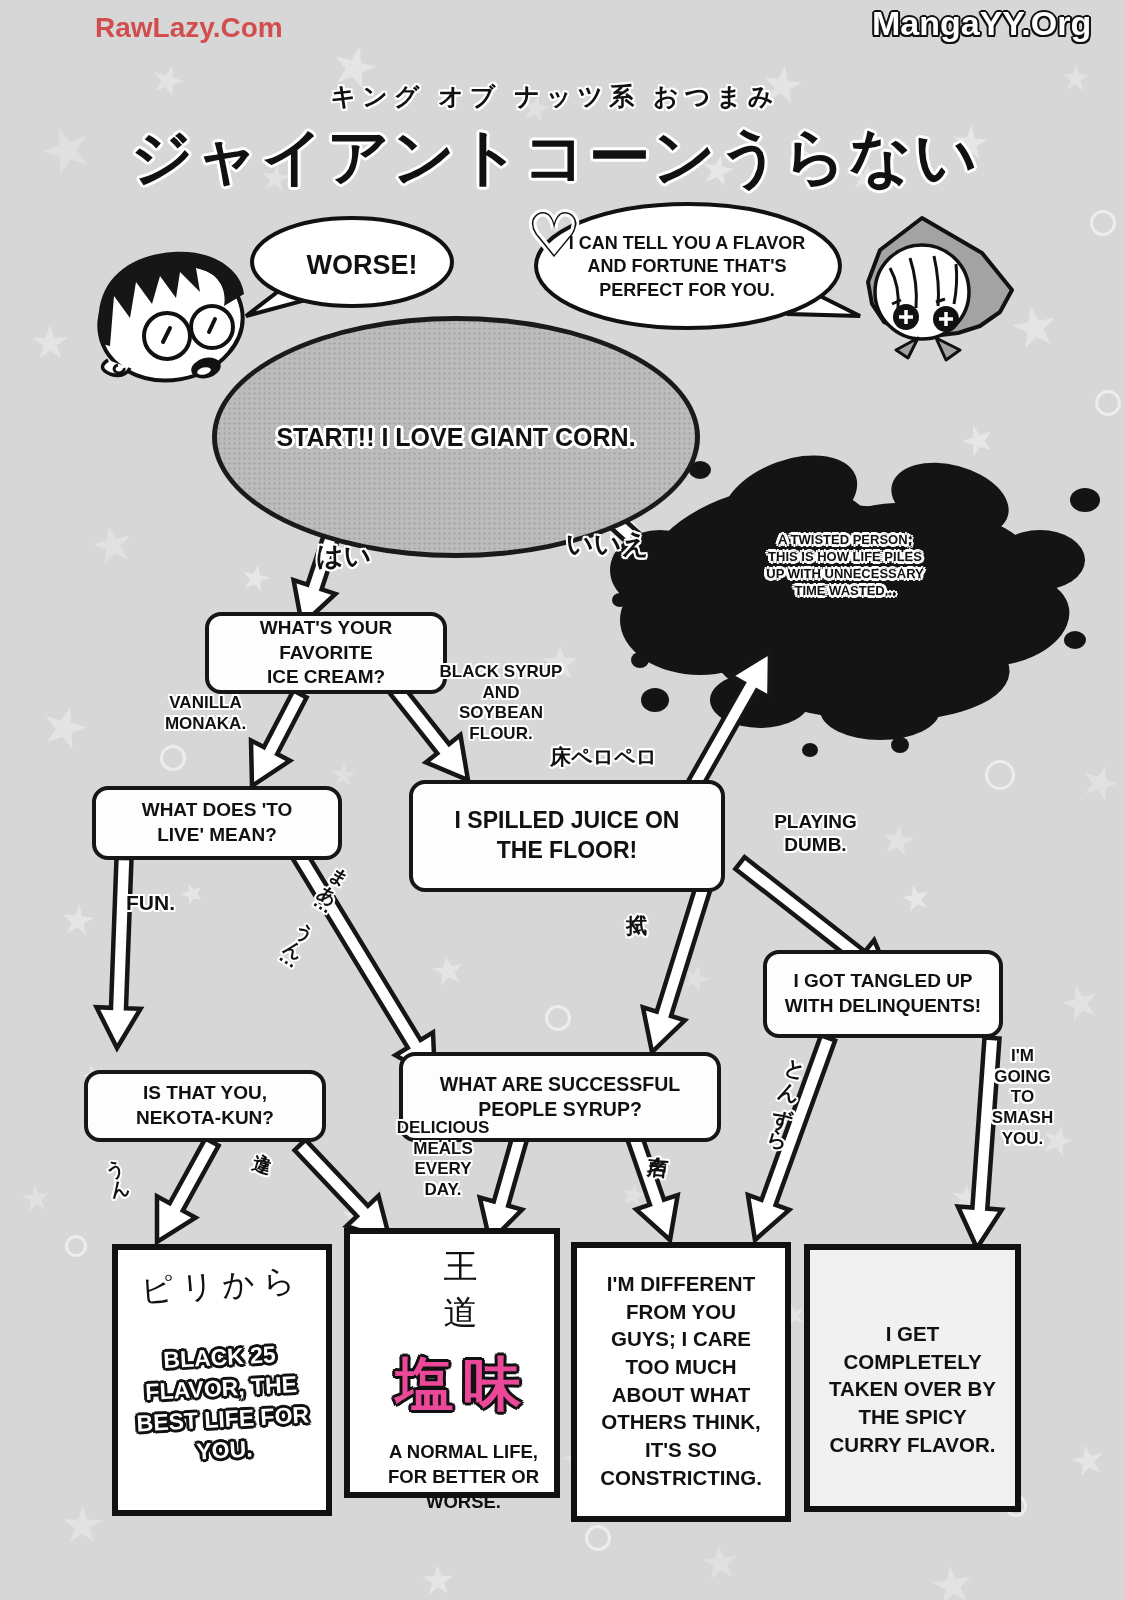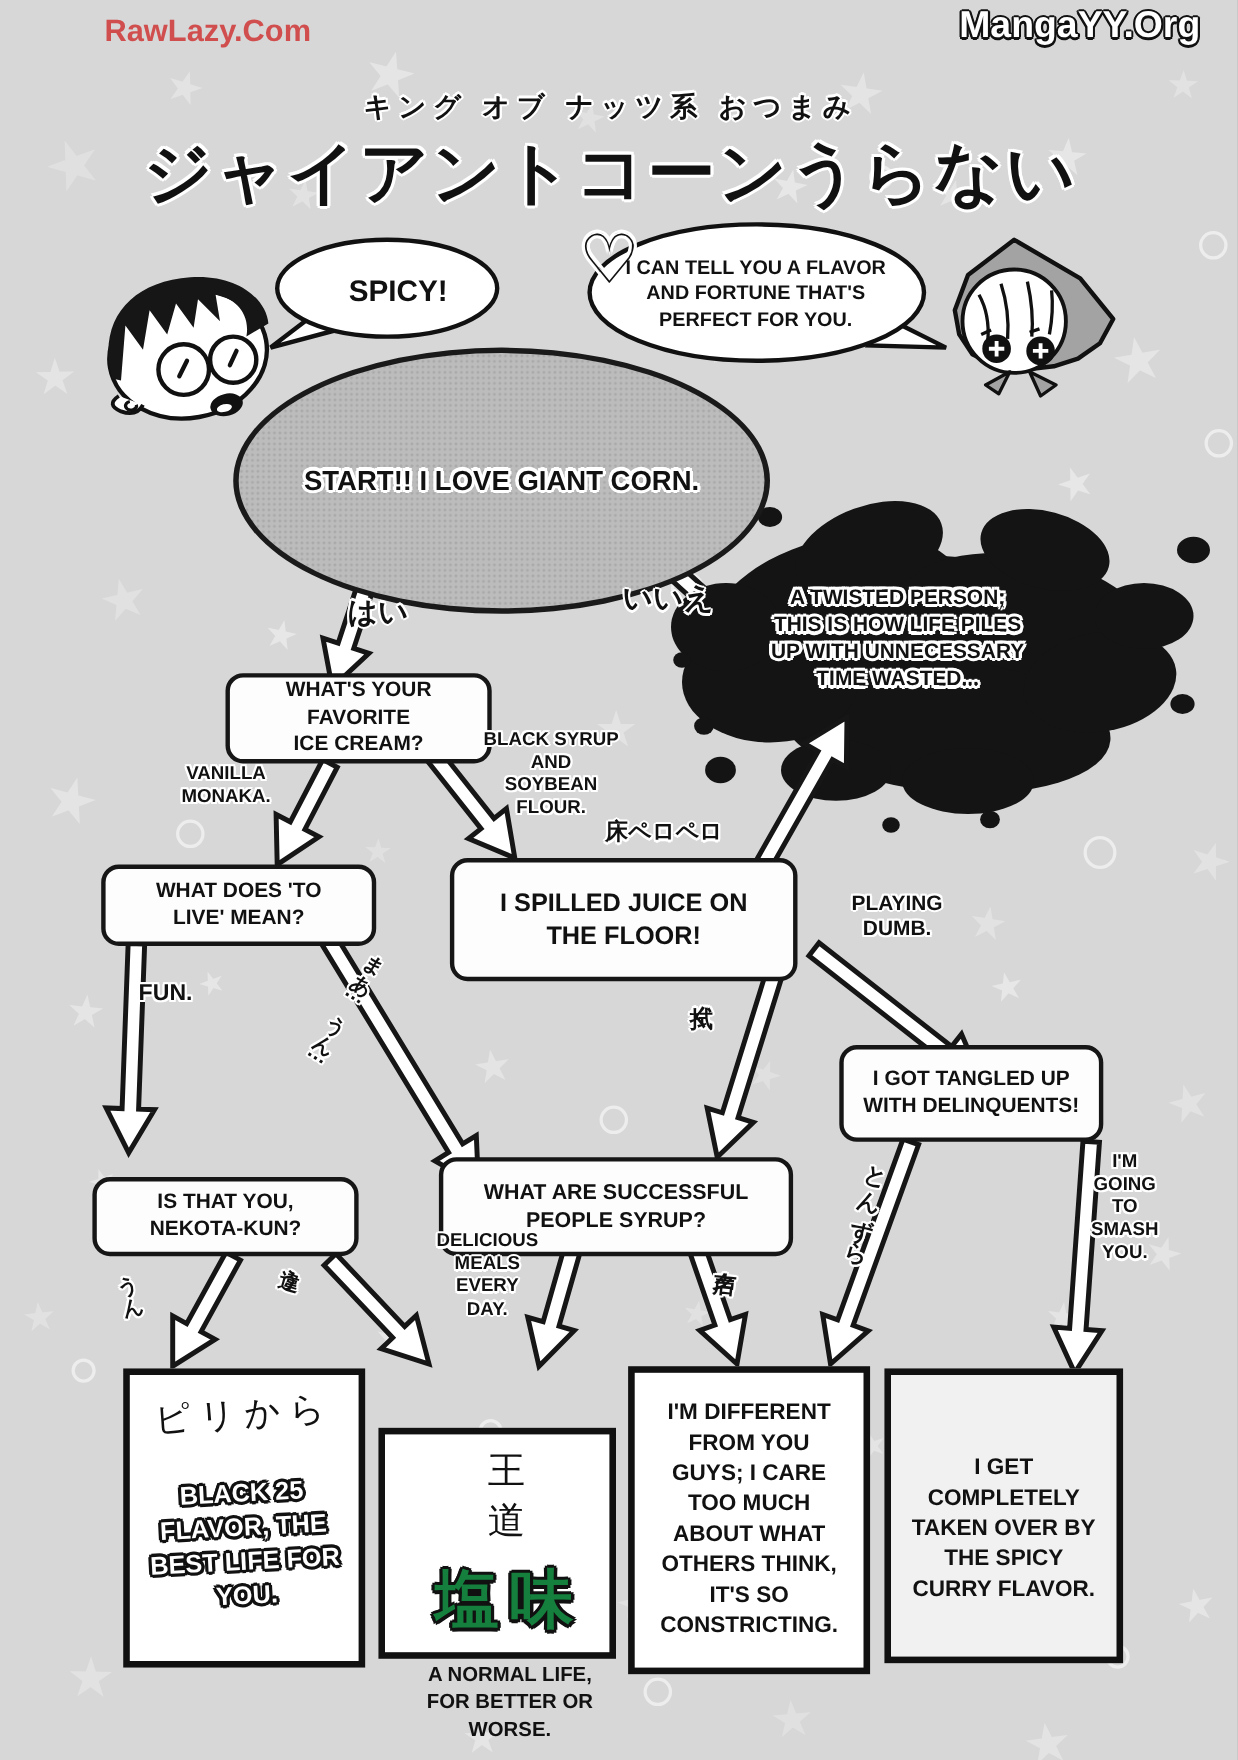--- a/index.html
+++ b/index.html
@@ -29,21 +29,21 @@
         text-shadow:2px 0 0 #111,-2px 0 0 #111,0 2px 0 #111,0 -2px 0 #111,
         1.5px 1.5px 0 #111,-1.5px 1.5px 0 #111,1.5px -1.5px 0 #111,-1.5px -1.5px 0 #111;}
   .title-wrap{position:absolute;left:130px;top:80px;width:850px;text-align:center;z-index:4;}
   .title-ruby{font-size:25px;font-weight:700;letter-spacing:6px;}
   .title-main{font-size:62px;font-weight:700;letter-spacing:2px;margin-top:2px;}
   .start-ellipse{position:absolute;left:212px;top:316px;width:478px;height:232px;
         border:5px solid #1a1a1a;border-radius:50%;background:#bcbcbc;
         background-image:radial-gradient(#a9a9a9 1.2px,transparent 1.4px);background-size:5px 5px;
         display:flex;align-items:center;justify-content:center;z-index:2;}
   .start-text{font-size:25px;font-weight:700;}
-  .blob-text{position:absolute;left:666px;top:532px;width:300px;font-size:19px;font-weight:700;
+  .blob-text{position:absolute;left:695px;top:532px;width:300px;font-size:13px;font-weight:700;
         text-align:center;z-index:2;white-space:pre-line;line-height:1.3;}
   svg{position:absolute;}
 </style>
 </head>
 <body>
 
 <div class="page">
 
   <div id="stars">
       <span class="star" style="left: 40px; top: 120px; font-size: 60px; transform: rotate(-20deg); opacity: 0.45;">★</span>
@@ -163,21 +163,21 @@
     <ellipse cx="128" cy="136" rx="15" ry="10" transform="rotate(-14 128 136)" fill="#111"></ellipse>
     <ellipse cx="126" cy="139" rx="7" ry="3.5" transform="rotate(-14 126 139)" fill="#fff"></ellipse>
     <path d="M30,128 q-12,8 2,14 q14,5 20,-6" fill="#fff" stroke="#111" stroke-width="3.5"></path>
     <path d="M40,133 a5,4 0 1 0 6,3" fill="none" stroke="#111" stroke-width="3"></path>
   </svg>
 
   <svg style="left:240px;top:212px;z-index:3" width="220" height="120" viewBox="0 0 220 120">
     <path d="M40,78 L6,104 L66,88 Z" fill="#fff" stroke="#111" stroke-width="4"></path>
     <ellipse cx="112" cy="50" rx="100" ry="44" fill="#fff" stroke="#111" stroke-width="4"></ellipse>
   </svg>
-  <div class="bubble-text" style="left:262px;top:248px;width:200px;font-size:27px;">SPICY!</div>
+  <div class="bubble-text" style="left:262px;top:248px;width:200px;font-size:27px;">WORSE!</div>
 
   <svg style="left:528px;top:200px;z-index:3" width="335" height="140" viewBox="0 0 335 140">
     <path d="M280,90 L332,116 L262,114 Z" fill="#fff" stroke="#111" stroke-width="4"></path>
     <ellipse cx="160" cy="66" rx="152" ry="62" fill="#fff" stroke="#111" stroke-width="4"></ellipse>
   </svg>
   <div class="bubble-text" style="left:552px;top:232px;width:270px;font-size:18px;">I CAN TELL YOU A FLAVOR
 AND FORTUNE THAT'S
 PERFECT FOR YOU.</div>
 
   <svg style="left:842px;top:198px;z-index:3" width="182" height="165" viewBox="0 0 182 165">
@@ -246,23 +246,23 @@
   <div class="lbl halo vtext" style="left:648px;top:1140px;font-size:21px;transform:rotate(6deg);">名声</div>
 
   <div class="result" style="left:112px;top:1244px;width:220px;height:272px;">
     <div style="font-size:32px;font-weight:400;letter-spacing:8px;transform:rotate(-4deg);margin-top:6px;">ピリから</div>
     <div class="body halo-black" style="color:#fff;font-size:23px;margin-top:34px;transform:rotate(-3deg);">BLACK 25
 FLAVOR, THE
 BEST LIFE FOR
 YOU.</div>
   </div>
 
-  <div class="result" style="left:344px;top:1298px;width:216px;height:210px;padding-left:33px;">
+  <div class="result" style="left:344px;top:1228px;width:216px;height:270px;padding-left:33px;">
     <div style="font-size:34px;font-weight:400;letter-spacing:36px;padding-left:30px;margin-top:2px;">王道</div>
-    <div class="halo-black" style="color:#15803d;font-size:58px;font-weight:700;letter-spacing:10px;margin-top:10px;">塩味</div>
+    <div class="halo-black" style="color:#ec4899;font-size:58px;font-weight:700;letter-spacing:10px;margin-top:10px;">塩味</div>
     <div class="body" style="font-size:18.5px;margin-top:16px;">A NORMAL LIFE,
 FOR BETTER OR
 WORSE.</div>
   </div>
 
   <div class="result" style="left:571px;top:1242px;width:220px;height:280px;">
     <div class="body" style="font-size:20.5px;margin-top:14px;">I'M DIFFERENT
 FROM YOU
 GUYS; I CARE
 TOO MUCH

